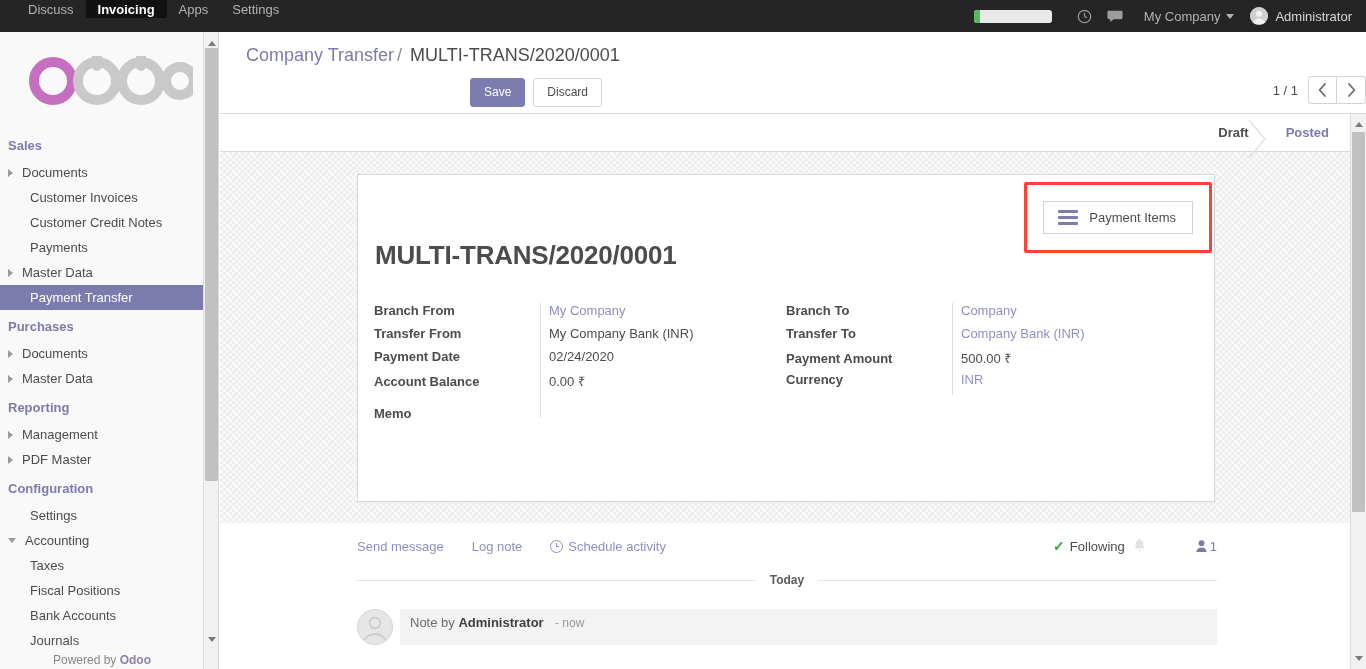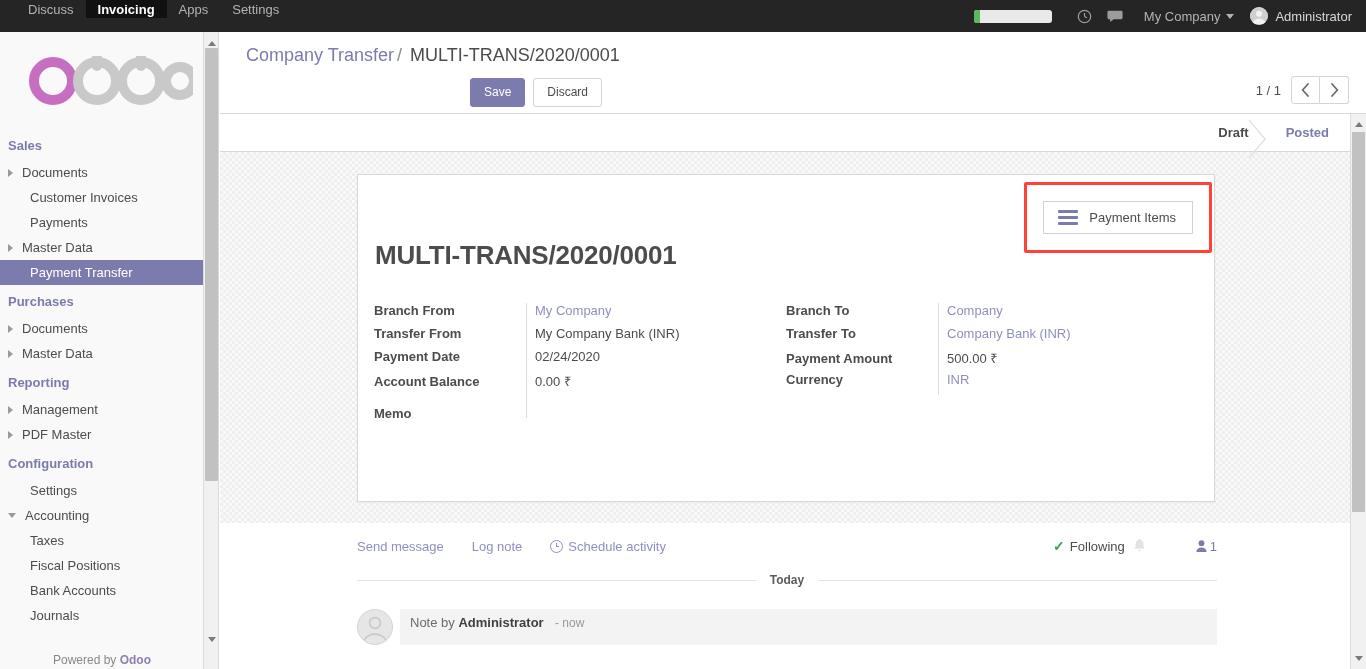--- a/index.html
+++ b/index.html
@@ -190,21 +190,21 @@
     font-size: 12px;
     padding: 5px 13px;
     border-radius: 3px;
     cursor: pointer;
     line-height: 1.4;
     border: 1px solid transparent;
   }
   .btn-primary { background: #7c7bad; color: #ffffff; border-color: #7c7bad; }
   .btn-default { background: #ffffff; color: #4c4c4c; border-color: #d4d4d4; }
   #pager {
-    position: absolute; right: 17px; top: 44px;
+    position: absolute; right: 0; top: 44px;
     display: flex; align-items: center; gap: 10px;
   }
   #pager .counter { font-size: 13px; color: #4c4c4c; }
   .pg-btns { display: flex; }
   .pg-btn {
     width: 29px; height: 28px;
     border: 1px solid #d4d4d4;
     background: #fff;
     display: flex; align-items: center; justify-content: center;
     cursor: pointer; color: #6b6b6b;
@@ -296,20 +296,21 @@
   #form-grid {
     position: absolute; left: 16px; top: 128px;
     width: 824px;
     display: flex;
   }
   .fcol { width: 412px; }
   .frow {
     display: flex;
     height: 23px;
     align-items: baseline;
+    gap: 14px;
   }
   .flabel {
     width: 152px;
     font-weight: bold;
     font-size: 13px;
     color: #4c4c4c;
     flex: 0 0 auto;
   }
   .fval {
     flex: 1 1 auto;
@@ -494,20 +495,23 @@
 
   <div id="menu-scroll">
 
     <div class="sec-header">Sales</div>
     <div class="menu-row">
       <span class="tri-right"></span>
       <span>Documents</span>
     </div>
     <div class="menu-row child">
       <span>Customer Invoices</span>
+    </div>
+    <div class="menu-row child">
+      <span>Customer Credit Notes</span>
     </div>
     <div class="menu-row child">
       <span>Payments</span>
     </div>
     <div class="menu-row">
       <span class="tri-right"></span>
       <span>Master Data</span>
     </div>
     <div class="menu-row child selected">
       <span>Payment Transfer</span>

